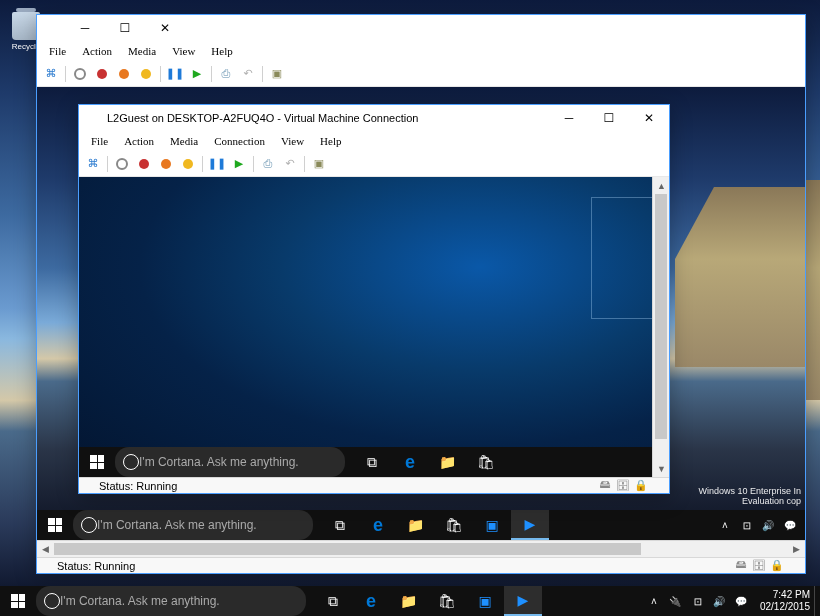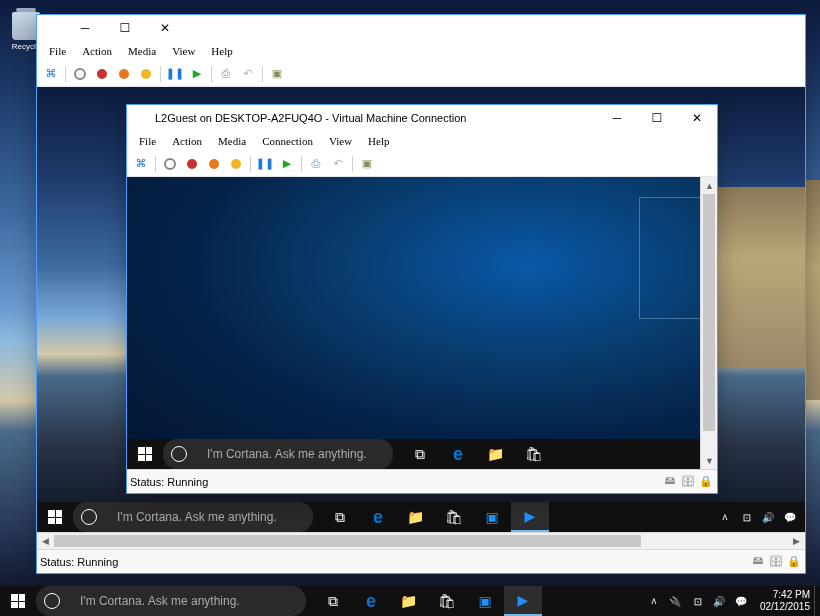--- a/index.html
+++ b/index.html
@@ -9,21 +9,21 @@
 .desktop-bg { position: absolute; inset: 0; background: linear-gradient(to bottom, #0d1b3d 0%, #1e3a6a 15%, #3d6aa0 35%, #6a9acf 50%, #8ab8df 55%, #d4c8a8 65%, #4a6a8a 70%, #2a3a5a 85%, #050a1d 100%); }
 .desktop-bg::after { content: ""; position: absolute; right: 0; top: 180px; width: 160px; height: 220px; background: linear-gradient(to bottom, #8a7858 0%, #b8a878 40%, #9a8868 100%); clip-path: polygon(0 40%, 30% 0, 100% 0, 100% 100%, 0 100%); }
 
 .recycle-bin { position: absolute; top: 12px; left: 8px; width: 36px; text-align: center; color: #fff; font-size: 8px; }
 .recycle-bin .ico { width: 28px; height: 28px; margin: 0 auto 2px; background: linear-gradient(#c8d8e8, #a8b8c8); border-radius: 2px 2px 4px 4px; position: relative; }
 .recycle-bin .ico::before { content: ""; position: absolute; top: -4px; left: 4px; right: 4px; height: 4px; background: #9aaac0; border-radius: 2px; }
 
 
 .vm-window { position: absolute; background: #fff; border: 1px solid #4a9eff; box-shadow: 0 4px 20px rgba(0,0,0,.3); display: flex; flex-direction: column; }
 .win-outer { left: 36px; top: 14px; width: 770px; height: 560px; }
-.win-inner { left: 78px; top: 104px; width: 592px; height: 390px; margin-left: 48px; }
+.win-inner { left: 78px; top: 104px; width: 592px; height: 390px; }
 
 .titlebar { height: 26px; display: flex; align-items: center; background: #fff; }
 .titlebar .ticon { width: 16px; height: 16px; margin: 0 6px; background: linear-gradient(#4a8alf, #2a6a9f); border-radius: 2px; position: relative; }
 .titlebar .ticon::after { content: "▸"; color: #fff; font-size: 9px; position: absolute; left: 4px; top: 1px; }
 .titlebar .title { flex: 1; font-size: 11px; color: #000; }
 .titlebar .ctrl { width: 40px; height: 26px; display: flex; align-items: center; justify-content: center; font-size: 12px; cursor: pointer; }
 
 .menubar { height: 20px; display: flex; align-items: center; padding: 0 4px; background: #fff; font-size: 11px; }
 .menubar .mitem { padding: 2px 8px; cursor: pointer; font-family: Liberation Serif, serif; }
 
@@ -45,21 +45,21 @@
 .vm-content.guest-bg::after { content: ""; position: absolute; right: 0; top: 20px; width: 60px; height: 120px; border: 1px solid rgba(180,220,255,.35); border-right: none; }
 
 .host-bg { flex: 1; background: linear-gradient(to bottom, #0d1b3d 0%, #1e3a6a 20%, #3d6aa0 40%, #7aaad8 52%, #d4c8a8 60%, #4a6a8a 65%, #2a3548 80%, #0a0f20 100%); position: relative; overflow: hidden; }
 .host-bg::after { content: ""; position: absolute; right: 0; top: 100px; width: 130px; height: 180px; background: linear-gradient(to bottom, #8a7858 0%, #b8a878 40%, #9a8868 100%); clip-path: polygon(0 40%, 30% 0, 100% 0, 100% 100%, 0 100%); }
 
 
 .inner-taskbar { height: 30px; background: #101010; display: flex; align-items: center; color: #fff; }
 .start-btn { width: 36px; height: 30px; display: flex; align-items: center; justify-content: center; cursor: pointer; }
 .winlogo { width: 14px; height: 14px; display: grid; grid-template-columns: 1fr 1fr; grid-template-rows: 1fr 1fr; gap: 1px; }
 .winlogo span { background: #fff; }
-.cortana-box { display: flex; align-items: center; flex: 0 0 auto; height: 30px; width: 240px; background: #2a2a2a; padding: 0 8px; gap: 20px; cursor: text; border-radius: 14px; }
+.cortana-box { display: flex; align-items: center; flex: 0 0 auto; height: 30px; width: 240px; background: #2a2a2a; padding: 0 8px; gap: 0; cursor: text; border-radius: 14px; }
 .cortana-ring { width: 16px; height: 16px; border: 1.5px solid #fff; border-radius: 50%; }
 .cortana-text { font-size: 12px; color: #aaa; }
 .task-icons { display: flex; align-items: center; height: 100%; margin-left: 8px; gap: 0; }
 .task-ico { width: 38px; height: 30px; display: flex; align-items: center; justify-content: center; cursor: pointer; font-size: 14px; color: #fff; }
 .task-ico.edge { color: #0078d7; font-weight: bold; font-size: 18px; }
 .task-ico.folder { color: #ffd868; }
 .task-ico.store { color: #fff; }
 .spacer { flex: 1; }
 .tray { display: flex; align-items: center; gap: 6px; padding: 0 6px; font-size: 10px; color: #fff; }
 .tray-ico { width: 16px; height: 16px; display: flex; align-items: center; justify-content: center; cursor: pointer; }
@@ -69,21 +69,21 @@
 
 .scroll-h { height: 17px; background: #f0f0f0; display: flex; align-items: center; border-top: 1px solid #d8d8d8; }
 .scroll-h .arrow { width: 17px; height: 17px; display: flex; align-items: center; justify-content: center; font-size: 9px; color: #666; cursor: pointer; }
 .scroll-h .track { flex: 1; height: 100%; position: relative; }
 .scroll-h .thumb { position: absolute; left: 0; top: 2px; bottom: 2px; width: 80%; background: #c8c8c8; }
 .scroll-v { width: 17px; background: #f0f0f0; position: absolute; right: 0; top: 0; bottom: 0; display: flex; flex-direction: column; border-left: 1px solid #d8d8d8; }
 .scroll-v .arrow { width: 17px; height: 17px; display: flex; align-items: center; justify-content: center; font-size: 9px; color: #666; cursor: pointer; }
 .scroll-v .track { flex: 1; position: relative; }
 .scroll-v .thumb { position: absolute; top: 0; left: 2px; right: 2px; height: 92%; background: #c8c8c8; }
 
-.statusbar { height: 24px; background: #f8f8f8; border-top: 1px solid #d8d8d8; display: flex; align-items: center; padding: 0 3px; font-size: 11px; }
+.statusbar { height: 16px; background: #f8f8f8; border-top: 1px solid #d8d8d8; display: flex; align-items: center; padding: 0 20px; font-size: 11px; }
 .status-icons { margin-left: auto; display: flex; gap: 2px; }
 .sicon { width: 16px; height: 14px; display: flex; align-items: center; justify-content: center; font-size: 11px; }
 .sicon.disk { color: #888; }
 .sicon.sig { color: #777; }
 .sicon.lock { color: #d8a828; }
 
 
 .main-taskbar { position: absolute; left: 0; right: 0; bottom: 0; height: 30px; background: #101010; display: flex; align-items: center; color: #fff; z-index: 1000; }
 .main-taskbar .cortana-box { width: 270px; }
 .task-ico.active { background: rgba(255,255,255,.12); border-bottom: 2px solid #76b9ed; }
@@ -128,20 +128,24 @@
     <div class="tbtn play">▶</div>
     <div class="tsep"></div>
     <div class="tbtn snap">⎙</div>
     <div class="tbtn undo">↶</div>
     <div class="tsep"></div>
     <div class="tbtn lamp">▣</div>
   </div>
 
   <div class="host-bg">
 
+    <div class="license-text">
+      <div>Windows 10 Enterprise In</div>
+      <div>Evaluation cop</div>
+    </div>
 
     <div class="inner-taskbar" style="position:absolute;left:0;right:0;bottom:0">
       <div class="start-btn">
           <div class="winlogo">
             <span></span>
             <span></span>
             <span></span>
             <span></span>
           </div>
         </div>

